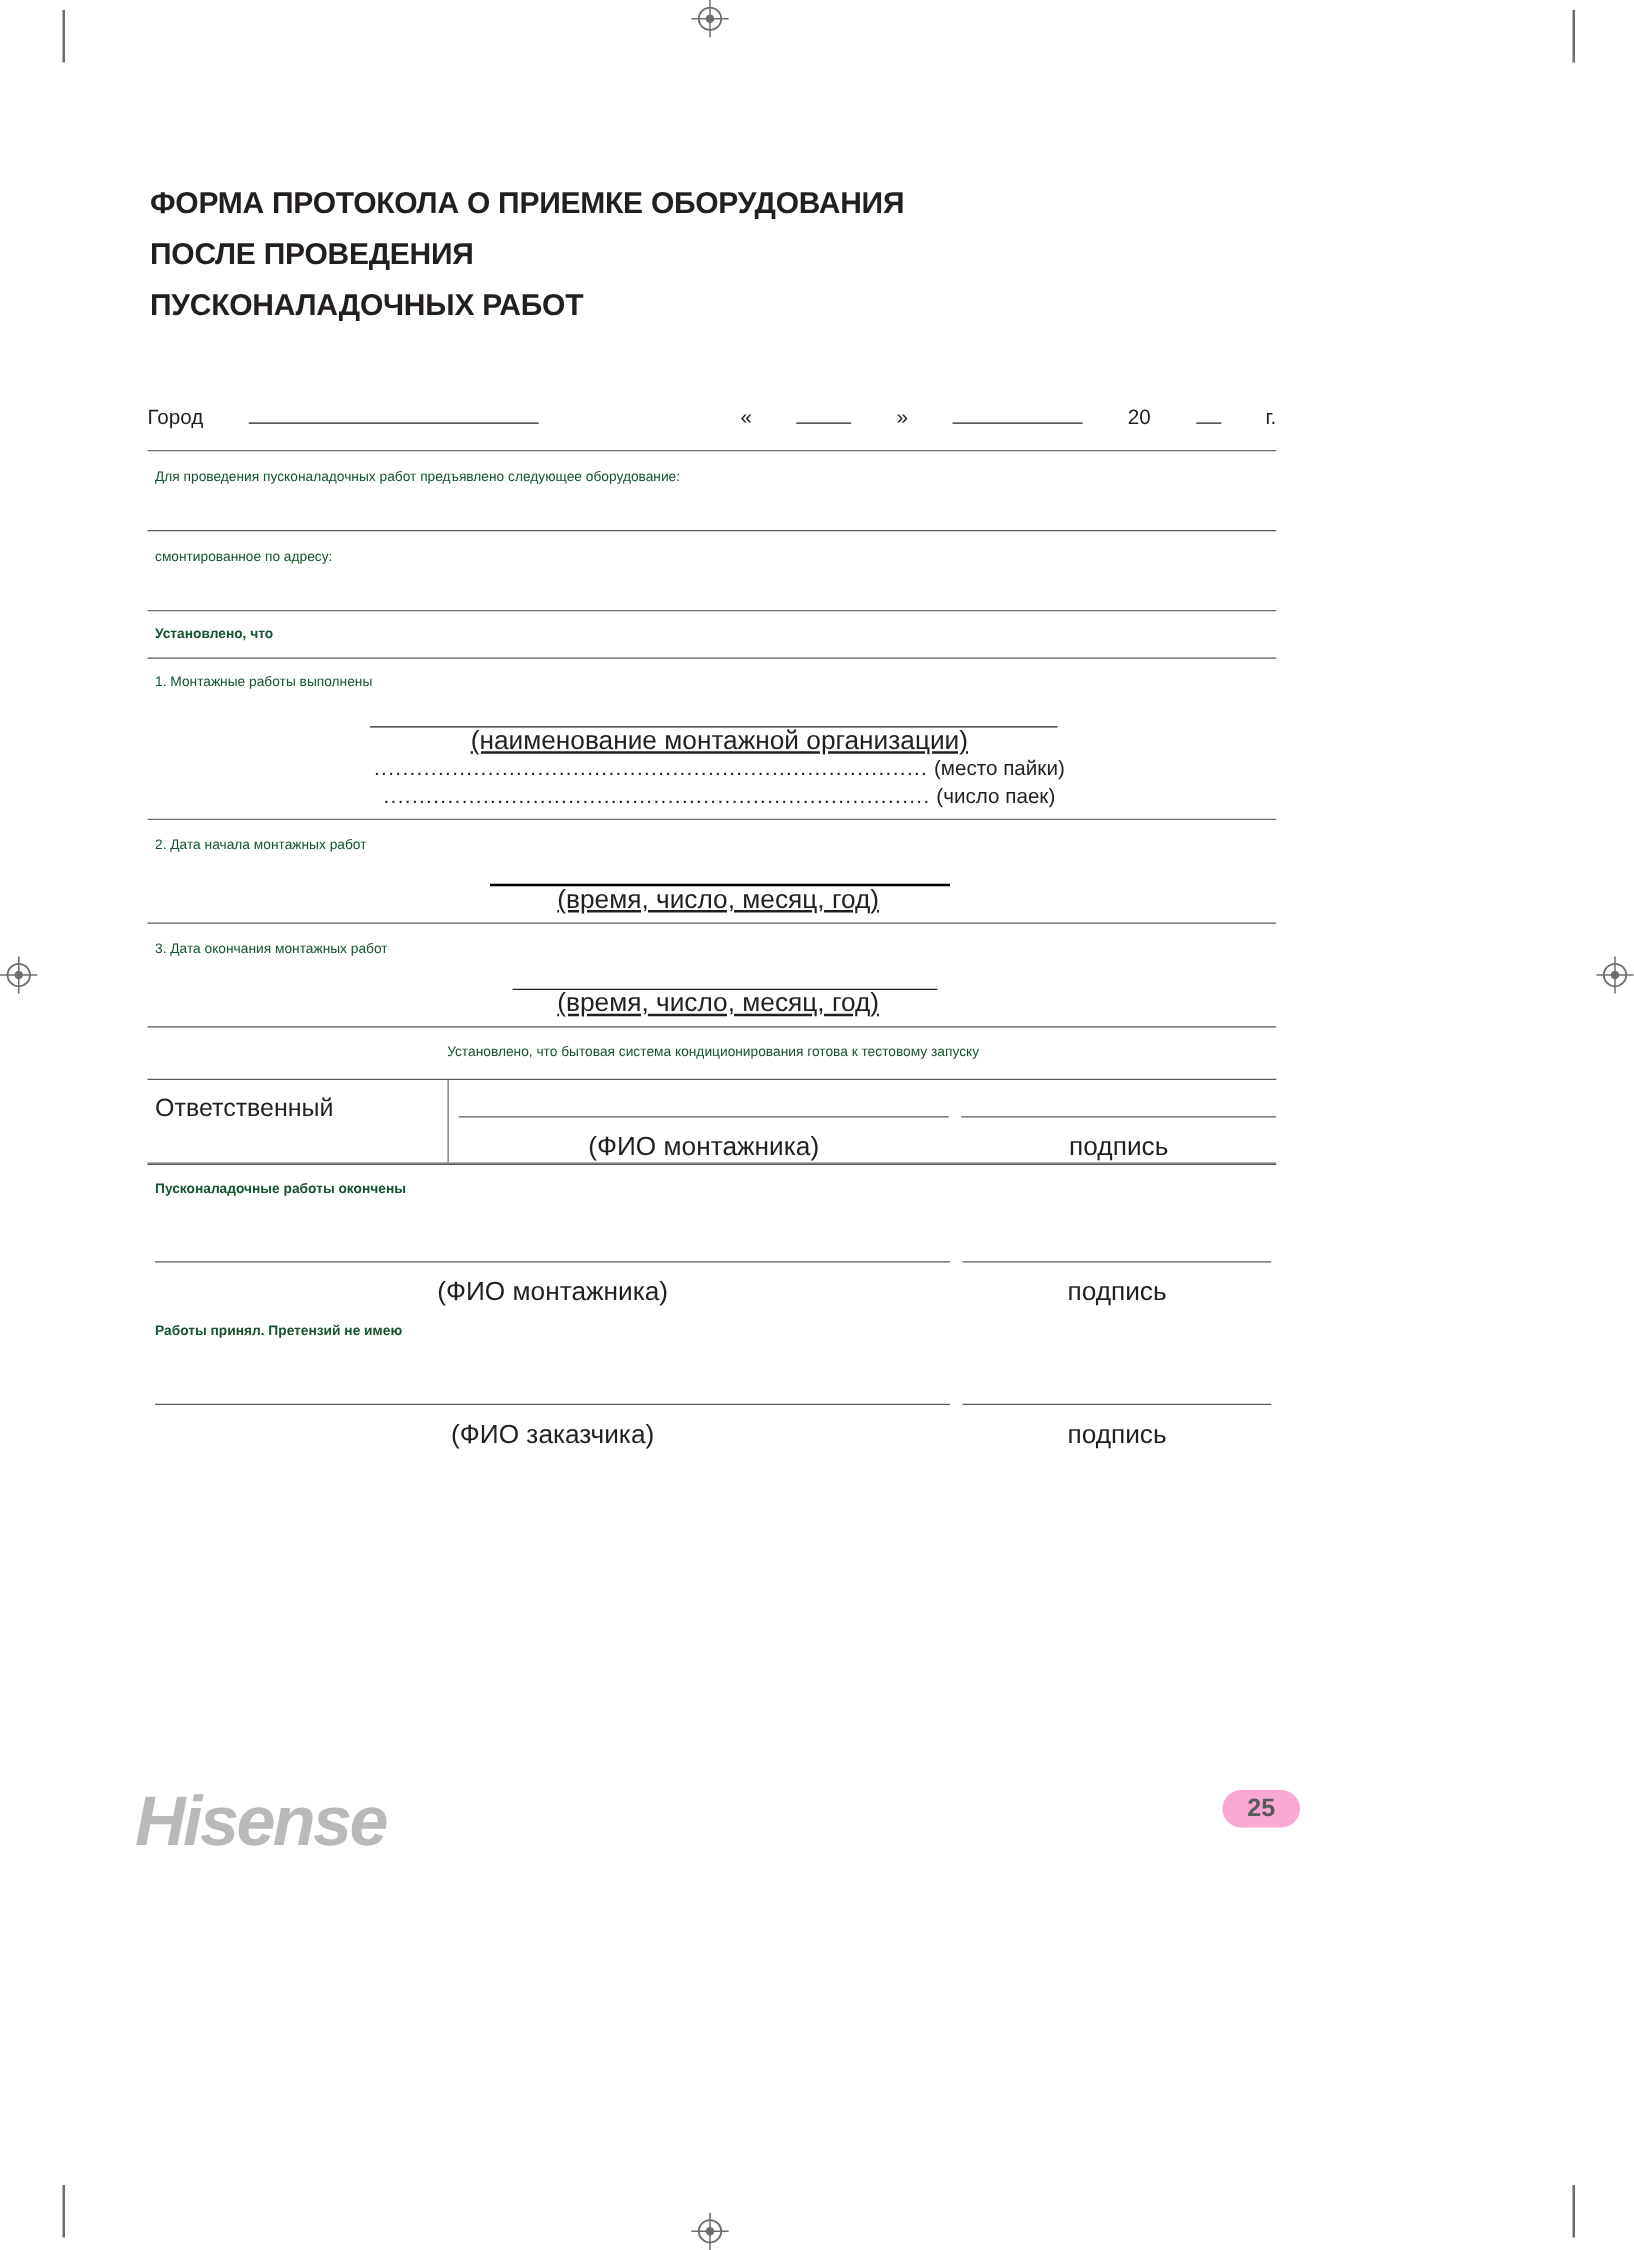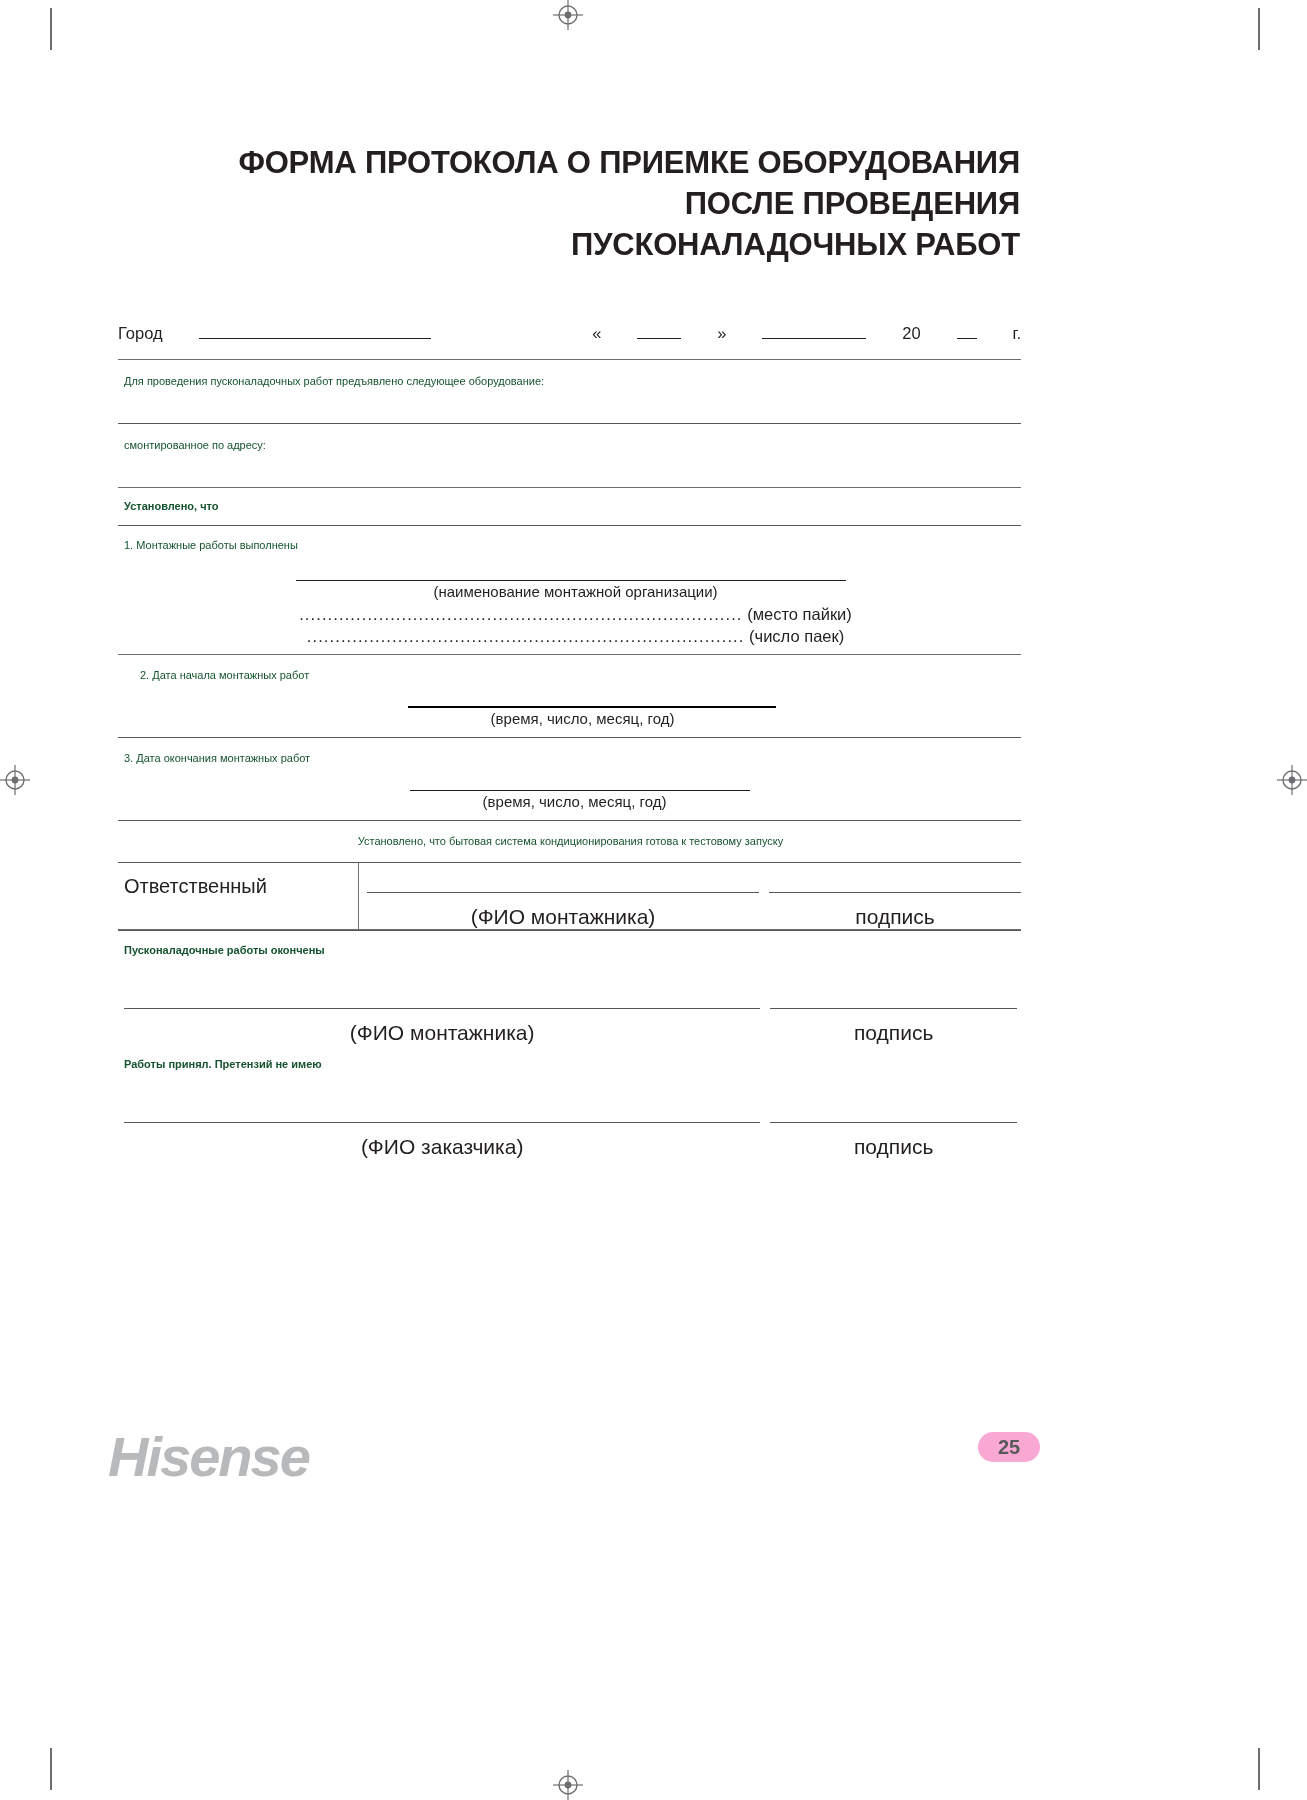--- a/index.html
+++ b/index.html
@@ -37,22 +37,22 @@
     top: 0;
     width: 1307px;
     height: 1800px;
   }
 
   .doc-title {
     position: absolute;
     left: 120px;
     top: 142px;
     width: 900px;
-    text-align: right;
-    font-size: 31px;
+    text-align: left;
+    font-size: 24px;
     font-weight: bold;
     line-height: 41px;
     letter-spacing: -0.2px;
     color: #231f20;
   }
 
   
   .form {
     position: absolute;
     left: 118px;
@@ -112,23 +112,24 @@
     border-bottom: 1px solid #231f20;
     height: 1px;
     margin: 0 auto;
   }
   .fillline-thick {
     border-bottom: 2.5px solid #000000;
     height: 1px;
     margin: 0 auto;
   }
   .caption {
-    font-size: 15px;
+    font-size: 21px;
     text-align: center;
     line-height: 22px;
+    text-decoration: underline;
   }
 
   .dots-row {
     text-align: center;
     font-size: 16.5px;
     line-height: 22px;
     letter-spacing: 0;
   }
   .dots {
     letter-spacing: 1.1px;
@@ -308,21 +309,21 @@
         <span>(место пайки)</span>
       </div>
       <div class="dots-row" style="margin-left:10px; padding-bottom:5px;">
         <span class="dots">.............................................................................</span>
         <span>(число паек)</span>
       </div>
     </div>
 
     <div class="rule"></div>
 
-    <div class="row" style="padding:9px 4px 3px 6px;margin-left:16px;">
+    <div class="row" style="padding:9px 4px 3px 6px;">
       <div class="txt">2. Дата начала монтажных работ</div>
       <div class="fillline-thick" style="width:368px; margin-top:18px; margin-left:268px;"></div>
       <div class="caption" style="margin-left:8px; padding-bottom:4px;">(время, число, месяц, год)</div>
     </div>
 
     <div class="rule-dark"></div>
 
     <div class="row" style="padding:9px 4px 3px 6px;">
       <div class="txt">3. Дата окончания монтажных работ</div>
       <div class="fillline" style="width:340px; margin-top:19px; margin-left:286px;"></div>

